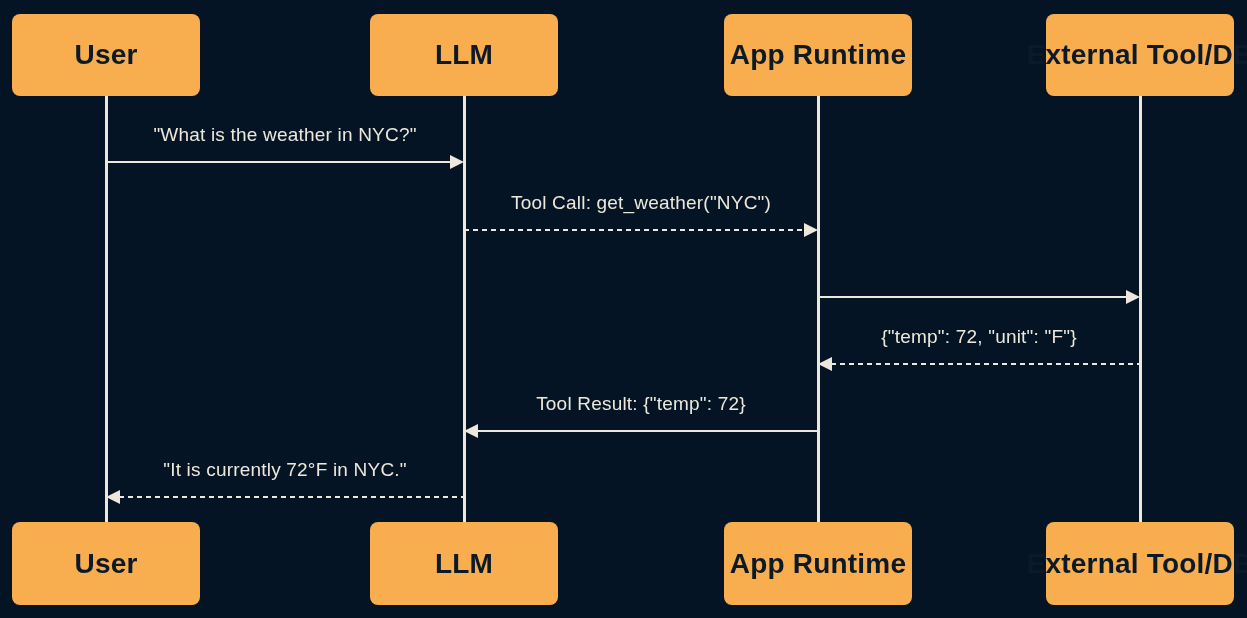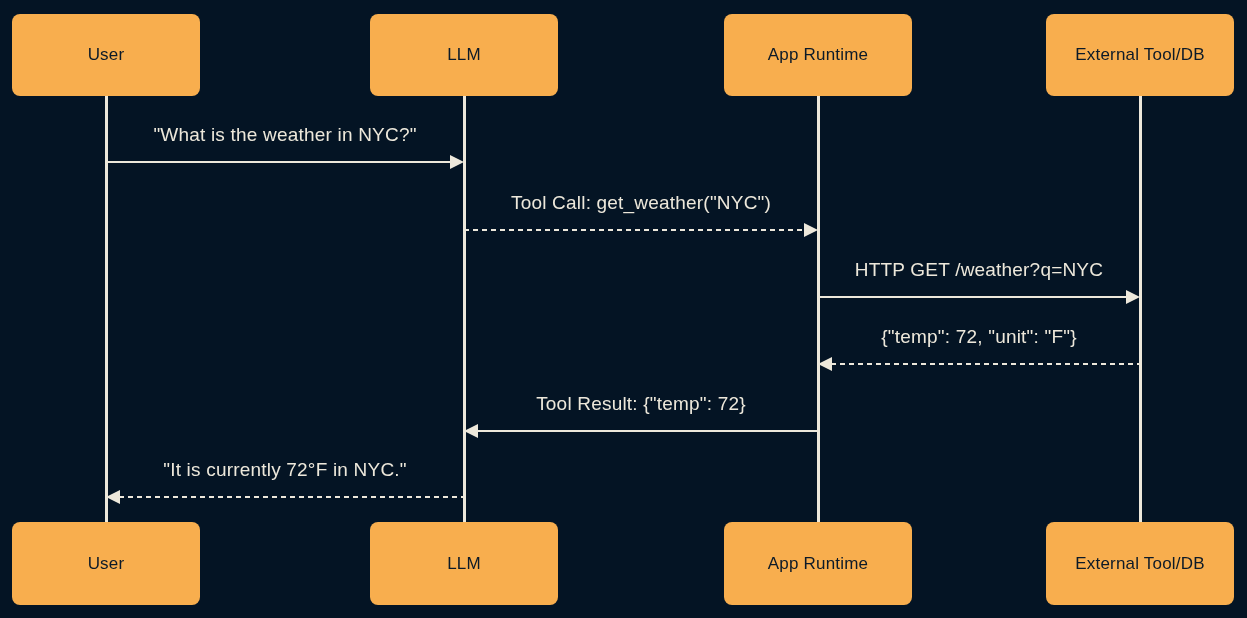--- a/index.html
+++ b/index.html
@@ -16,22 +16,22 @@
   }
   .actor-box {
     position: absolute;
     display: flex;
     align-items: center;
     justify-content: center;
     border-radius: 8px;
     box-sizing: border-box;
   }
   .actor-label {
-    font-size: 17px;
-    font-weight: 400;
+    font-size: 28px;
+    font-weight: 700;
     letter-spacing: 0.2px;
     white-space: nowrap;
   }
   .lifeline {
     position: absolute;
   }
   .msg-label {
     position: absolute;
     text-align: center;
     font-size: 19px;
@@ -80,21 +80,20 @@
     </div>
     <div class="actor-box" style="left: 1046px; top: 522px; width: 188px; height: 83px; background: rgb(248, 174, 78); color: rgb(12, 26, 40);">
       <span class="actor-label">External Tool/DB</span>
     </div>
     <div class="msg-label" style="left: 106px; width: 358px; top: 122px; color: rgb(237, 232, 219);">"What is the weather in NYC?"</div>
     <div class="msg-line" style="left: 106px; top: 160.75px; width: 345px; height: 2.5px; background: rgb(237, 232, 219);"></div>
     <div class="arrowhead" style="top: 155px; border-top: 7px solid transparent; border-bottom: 7px solid transparent; left: 450px; border-left: 14px solid rgb(237, 232, 219);"></div>
     <div class="msg-label" style="left: 464px; width: 354px; top: 190px; color: rgb(237, 232, 219);">Tool Call: get_weather("NYC")</div>
     <div class="msg-line" style="left: 464px; top: 228.75px; width: 341px; height: 2.5px; background: repeating-linear-gradient(90deg, rgb(237, 232, 219) 0px, rgb(237, 232, 219) 5px, transparent 5px, transparent 9px);"></div>
     <div class="arrowhead" style="top: 223px; border-top: 7px solid transparent; border-bottom: 7px solid transparent; left: 804px; border-left: 14px solid rgb(237, 232, 219);"></div>
-    <div class="msg-label" style="left: 818px; width: 322px; top: 257px; color: rgb(237, 232, 219);">HTTP GET /weather?q=NYC</div>
     <div class="msg-line" style="left: 818px; top: 295.75px; width: 309px; height: 2.5px; background: rgb(237, 232, 219);"></div>
     <div class="arrowhead" style="top: 290px; border-top: 7px solid transparent; border-bottom: 7px solid transparent; left: 1126px; border-left: 14px solid rgb(237, 232, 219);"></div>
     <div class="msg-label" style="left: 818px; width: 322px; top: 324px; color: rgb(237, 232, 219);">{"temp": 72, "unit": "F"}</div>
     <div class="msg-line" style="left: 831px; top: 362.75px; width: 309px; height: 2.5px; background: repeating-linear-gradient(90deg, rgb(237, 232, 219) 0px, rgb(237, 232, 219) 5px, transparent 5px, transparent 9px);"></div>
     <div class="arrowhead" style="top: 357px; border-top: 7px solid transparent; border-bottom: 7px solid transparent; left: 818px; border-right: 14px solid rgb(237, 232, 219);"></div>
     <div class="msg-label" style="left: 464px; width: 354px; top: 391px; color: rgb(237, 232, 219);">Tool Result: {"temp": 72}</div>
     <div class="msg-line" style="left: 477px; top: 429.75px; width: 341px; height: 2.5px; background: rgb(237, 232, 219);"></div>
     <div class="arrowhead" style="top: 424px; border-top: 7px solid transparent; border-bottom: 7px solid transparent; left: 464px; border-right: 14px solid rgb(237, 232, 219);"></div>
     <div class="msg-label" style="left: 106px; width: 358px; top: 457px; color: rgb(237, 232, 219);">"It is currently 72°F in NYC."</div>
     <div class="msg-line" style="left: 119px; top: 495.75px; width: 345px; height: 2.5px; background: repeating-linear-gradient(90deg, rgb(237, 232, 219) 0px, rgb(237, 232, 219) 5px, transparent 5px, transparent 9px);"></div>

